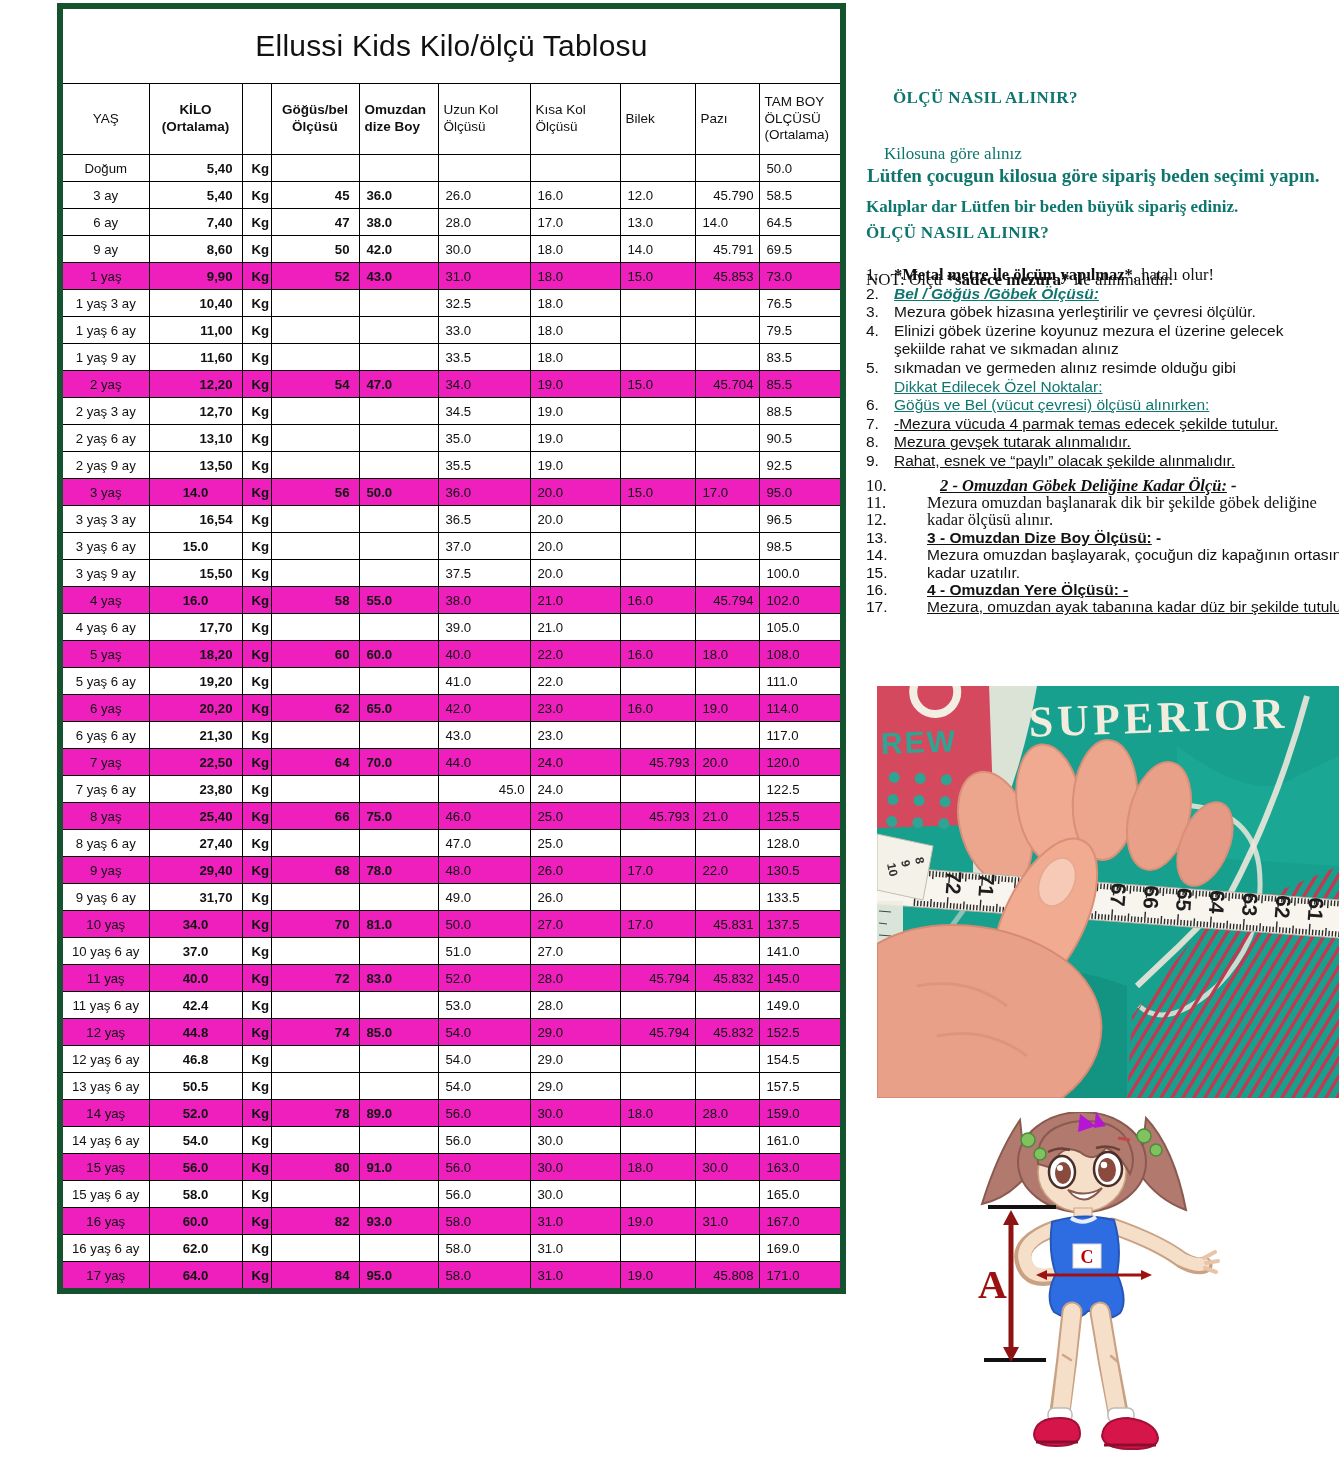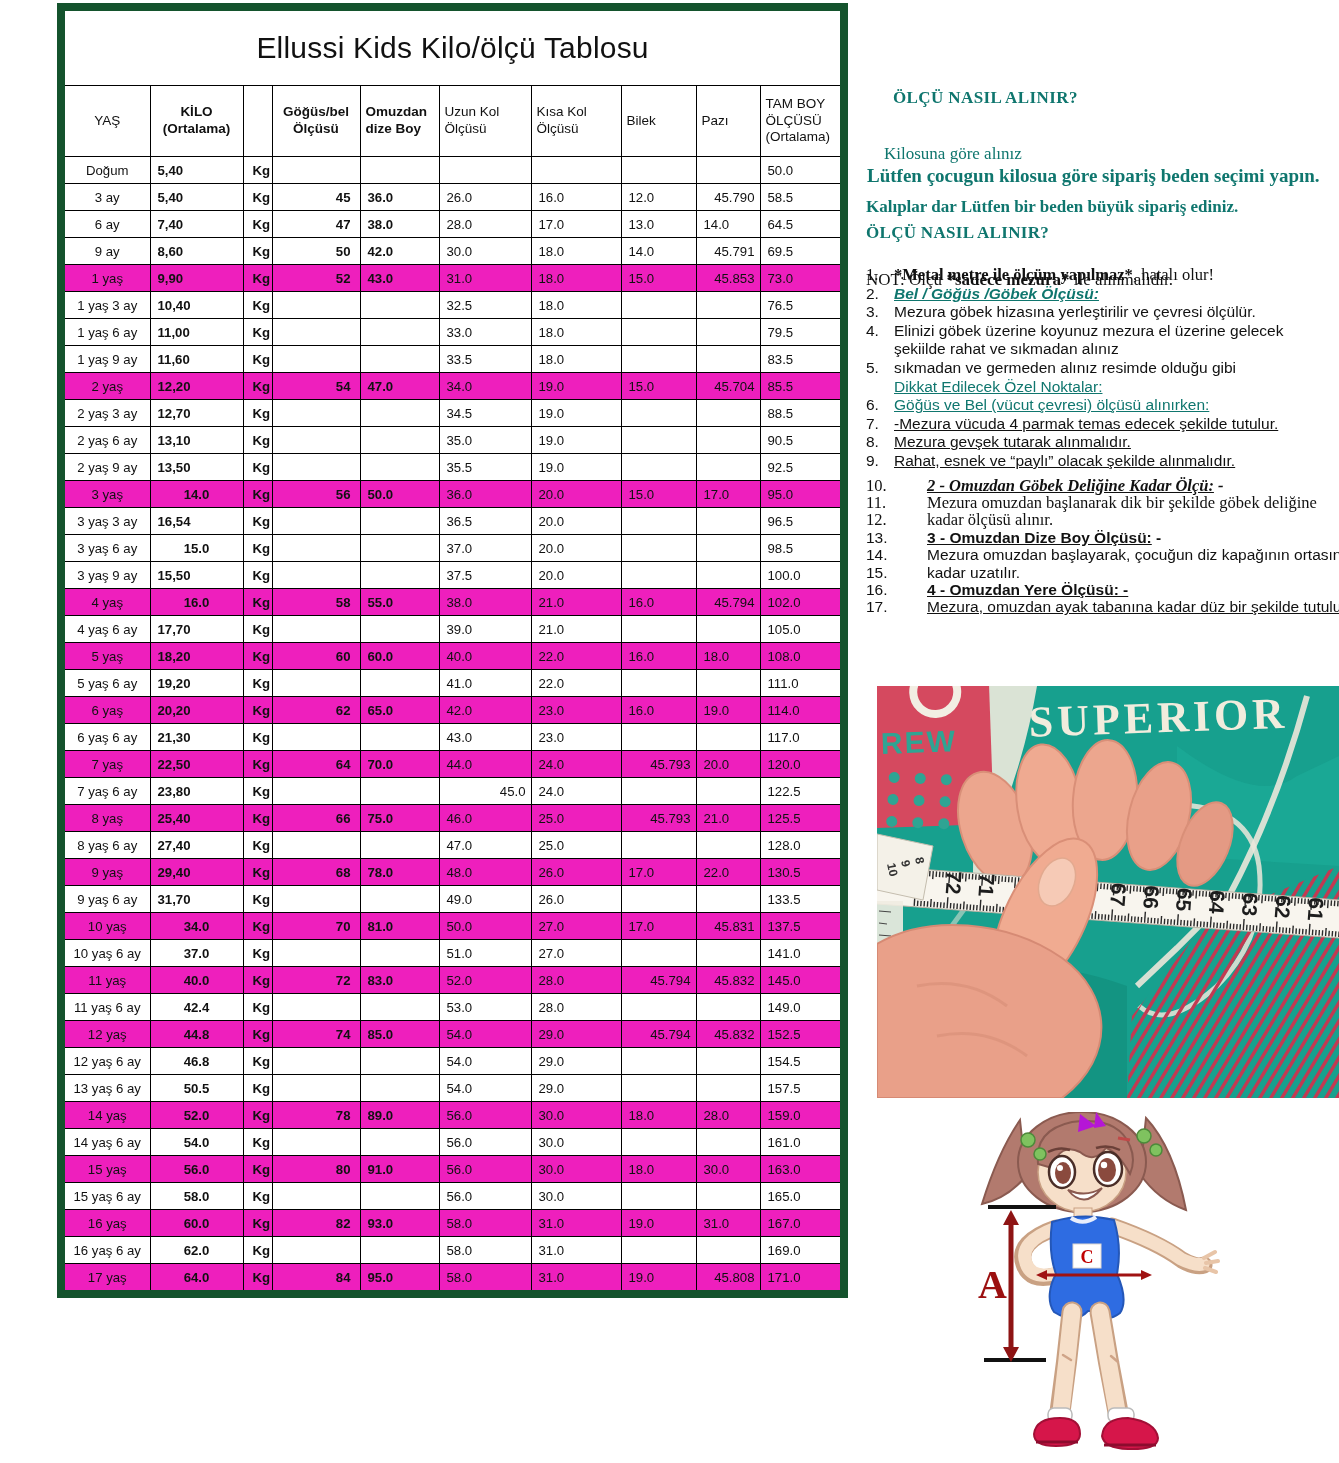--- a/index.html
+++ b/index.html
@@ -1,30 +1,30 @@
 <!DOCTYPE html>
 <html><head>
 <meta charset="utf-8">
 <style>
   html,body{margin:0;padding:0;background:#fff;}
   body{width:1339px;height:1463px;position:relative;font-family:"Liberation Sans",sans-serif;color:#111;}
   .canvas{position:absolute;left:0;top:0;width:1339px;height:1463px;overflow:hidden;}
 
   
-  table.size{position:absolute;left:57px;top:3px;width:783px;border-collapse:collapse;table-layout:fixed;border:8px solid #14532d;}
+  table.size{position:absolute;left:57px;top:3px;width:783px;border-collapse:collapse;table-layout:fixed;border:6px solid #14532d;}
   table.size th,table.size td{border:1px solid #000;overflow:hidden;white-space:nowrap;}
   th.title-cell{height:72px;font-size:30px;font-weight:400;text-align:center;vertical-align:middle;letter-spacing:.2px;}
   tr.cols th{height:66px;font-size:13.5px;font-weight:400;vertical-align:middle;padding:2px 5px;white-space:normal;line-height:1.25;}
   tr.cols th.center{text-align:center}
   tr.cols th.left{text-align:left}
   tr.cols th.bold{font-weight:700}
   tbody td{height:26px;font-size:13.2px;padding:0 7px;vertical-align:middle;}
   td.c0{text-align:center;}
   td.c1{font-weight:700;}
-  td.c1.r{padding-right:9px;}
+  td.c1.r{text-align:right;padding-right:9px;}
   td.c1.ctr{text-align:center;}
   td.c2{font-weight:700;padding:0 9px;}
   td.c3{text-align:right;font-weight:700;padding-right:9px;}
   td.c4{font-weight:700;}
   td.num-right{text-align:right;padding-right:5px;}
   tr.hl td{background:#ee1fbd;}
 
   
   .abs{position:absolute;}
   .serifF{font-family:"Liberation Serif",serif;}
@@ -34,21 +34,21 @@
   .intro2{left:867px;top:165px;font-size:19px;font-weight:700;}
   .intro3{left:866px;top:197px;font-size:17px;font-weight:700;}
   .h-mid{left:866px;top:223px;font-size:17px;font-weight:700;letter-spacing:.3px;}
   .note{left:866px;top:243px;font-size:17px;margin-top:27px;}
   .list{left:866px;top:266px;width:472px;}
   .li{display:flex;align-items:baseline;line-height:18.6px;white-space:nowrap;}
   .li.wrap{white-space:normal;}
   .li .num{flex:0 0 28px;font-size:15.5px;}
   .li.indent .num{flex:0 0 61px;}
   .li.indent{line-height:17.4px;}
-  .li.gap{margin-top:6px;}
+  .li.gap{margin-top:6px;gap:13px;}
   .txt{font-size:15.5px;}
   .txt.serif{font-family:Liberation Serif, serif;font-size:16.5px;}
   .num.serif{font-family:"Liberation Serif",serif;font-size:16.5px;}
   .txt.bold, .txt b{font-weight:700;}
   .txt.italic{font-style:italic;}
   .u, .txt.underline, .txt.underline .u{text-decoration:underline;}
   .sub-line{display:block;}
 
   svg text{user-select:none;}
 </style>

